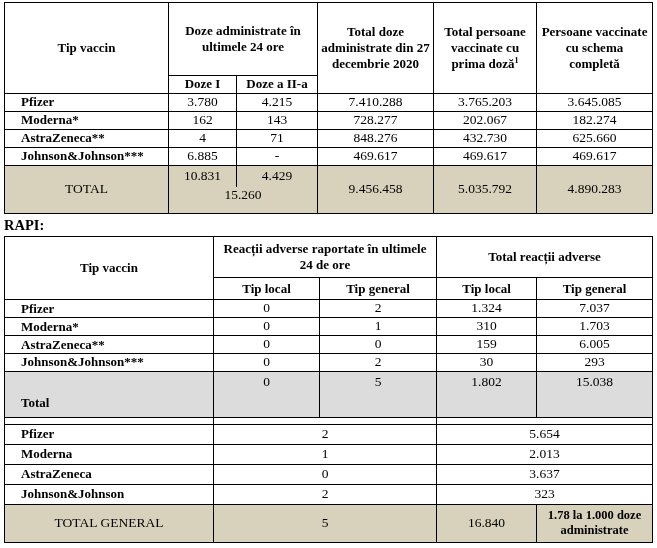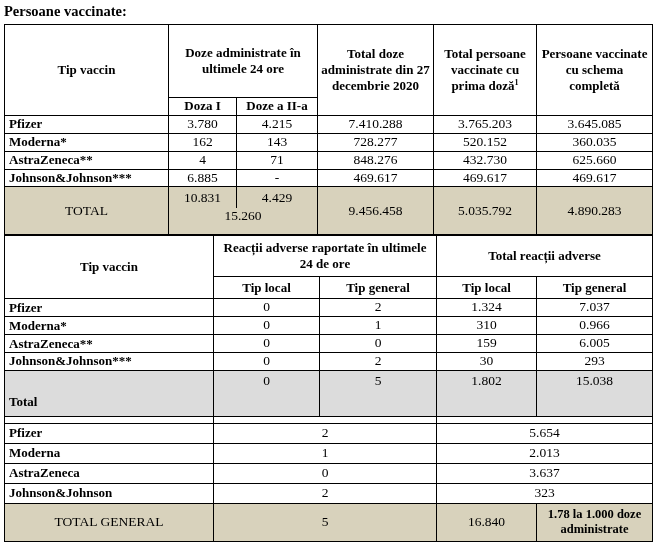--- a/index.html
+++ b/index.html
@@ -15,21 +15,21 @@
   table {
     border-collapse:collapse; table-layout:fixed; width:648px;
     background:#fff;
   }
   td {
     border:1px solid #000; padding:0 3px; overflow:hidden;
     text-align:center; vertical-align:middle;
     font-size:13.5px; line-height:1.25;
   }
   td.hc  { font-weight:bold; font-size:13px; }
-  td.name { text-align:left; font-weight:bold; font-size:13px; padding-left:4px; }
+  td.name { text-align:left; font-weight:bold; font-size:13px; padding-left:16px; }
   td.b   { font-weight:normal; }
   sup { font-size:0.62em; line-height:0; }
 
   
   tr.t1-h1 td { height:72px;margin-top:6px; }
   tr.t1-h2 td { height:17px; }
   tr.t1-r  td { height:16px; }
   tr.t1-totA td { height:21px; }
   tr.t1-totB td { height:26px; }
   td.no-bot { border-bottom:none; }
@@ -47,21 +47,20 @@
   tr.t2-spacer td { height:6px; padding:0; }
   tr.t2-s  td { height:19px; }
   tr.t2-grand td { height:37px; }
   td.rate { font-size:12.5px; font-weight:bold; line-height:1.2; }
 </style>
 </head>
 <body>
 
 <div class="doc">
 
-  <div class="sec-title">Persoane vaccinate:</div>
 
   <table>
     <colgroup>
       <col style="width:164px">
         <col style="width:68px">
         <col style="width:81px">
       <col style="width:116px">
         <col style="width:103px">
         <col style="width:116px">
     </colgroup>
@@ -69,39 +68,39 @@
         <tr class="t1-h1">
       <td rowspan="2" class="hc">Tip vaccin</td>
       <td colspan="2" class="hc">Doze administrate în ultimele 24 ore</td>
       <td rowspan="2" class="hc">Total doze administrate din 27 decembrie 2020</td>
       <td rowspan="2" class="hc">
         <span>Total persoane vaccinate cu prima doză</span><sup>1</sup>
       </td>
       <td rowspan="2" class="hc">Persoane vaccinate cu schema completă</td>
     </tr>
     <tr class="t1-h2">
-      <td class="hc">Doza I</td>
+      <td class="hc">Doze I</td>
       <td class="hc">Doze a II-a</td>
     </tr>
 
     <tr class="t1-r">
       <td class="name">Pfizer</td>
       <td>3.780</td>
       <td>4.215</td>
       <td>7.410.288</td>
       <td>3.765.203</td>
       <td>3.645.085</td>
     </tr>
     <tr class="t1-r">
       <td class="name">Moderna*</td>
       <td>162</td>
       <td>143</td>
       <td>728.277</td>
-      <td>520.152</td>
-      <td>360.035</td>
+      <td>202.067</td>
+      <td>182.274</td>
     </tr>
     <tr class="t1-r">
       <td class="name">AstraZeneca**</td>
       <td>4</td>
       <td>71</td>
       <td>848.276</td>
       <td>432.730</td>
       <td>625.660</td>
     </tr>
     <tr class="t1-r">
@@ -120,20 +119,21 @@
       <td rowspan="2" class="tan b">9.456.458</td>
       <td rowspan="2" class="tan b">5.035.792</td>
       <td rowspan="2" class="tan b">4.890.283</td>
     </tr>
     <tr class="t1-totB">
       <td colspan="2" class="tan b no-top" style="vertical-align:top;">15.260</td>
     </tr>
   </tbody>
     </table>
 
+  <div class="sec-title" style="margin-top:4px; margin-bottom:3px;">RAPI:</div>
 
   <table>
     <colgroup>
       <col style="width:209px">
         <col style="width:106px">
         <col style="width:117px">
       <col style="width:100px">
         <col style="width:116px">
     </colgroup>
     <tbody>
@@ -154,21 +154,21 @@
       <td>0</td>
       <td>2</td>
       <td>1.324</td>
       <td>7.037</td>
     </tr>
     <tr class="t2-r">
       <td class="name">Moderna*</td>
       <td>0</td>
       <td>1</td>
       <td>310</td>
-      <td>0.966</td>
+      <td>1.703</td>
     </tr>
     <tr class="t2-r">
       <td class="name">AstraZeneca**</td>
       <td>0</td>
       <td>0</td>
       <td>159</td>
       <td>6.005</td>
     </tr>
     <tr class="t2-r">
       <td class="name">Johnson&amp;Johnson***</td>

